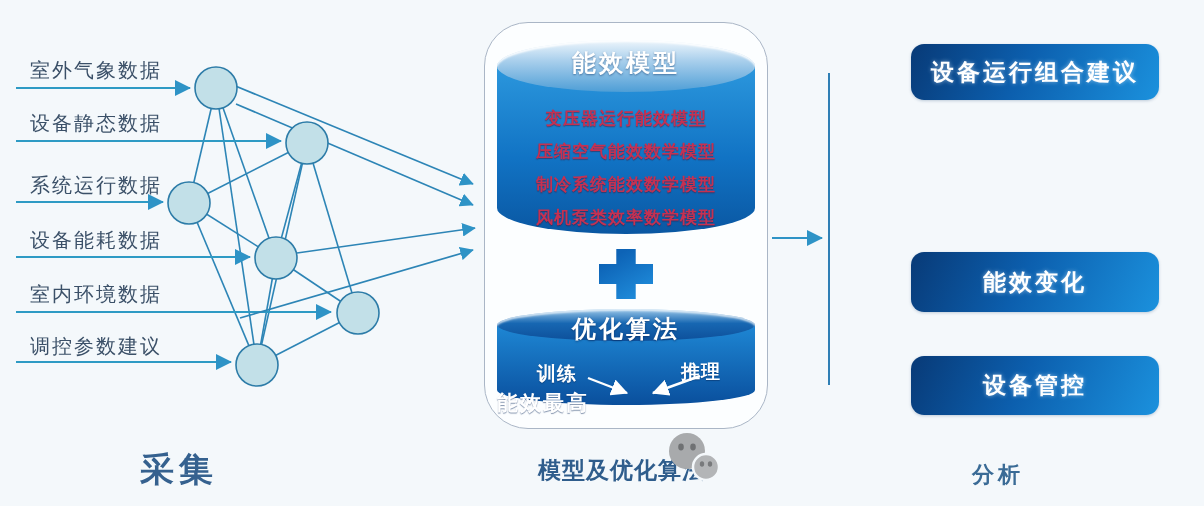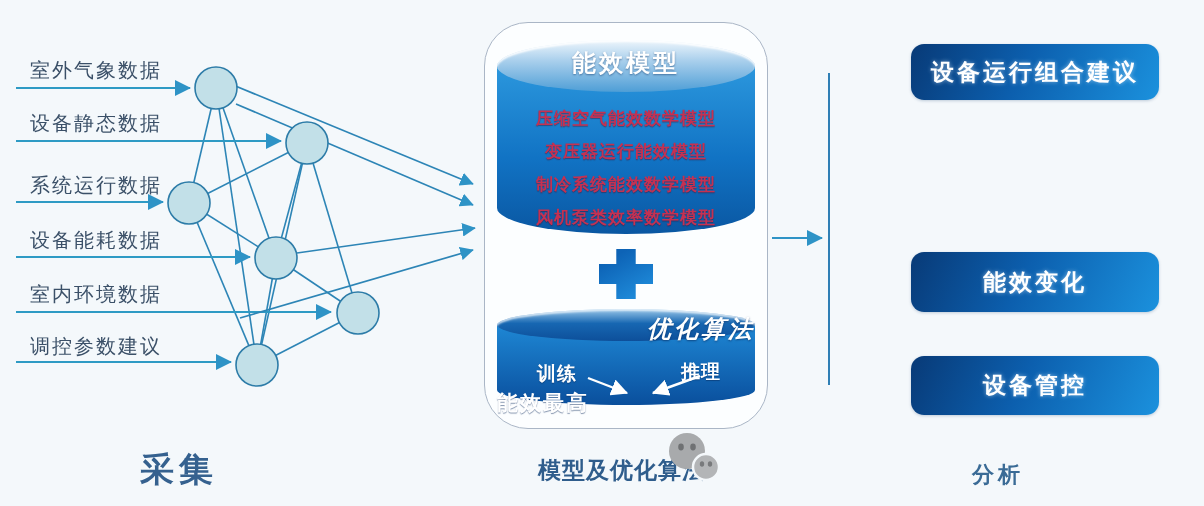--- a/index.html
+++ b/index.html
@@ -55,24 +55,23 @@
     position:absolute;left:0;top:0;width:100%;height:32px;border-radius:50%;z-index:3;
     background:linear-gradient(180deg,#9ac7e9 0%,#1767b2 45%,#0d4f9a 100%);
     box-shadow:inset 0 2px 2px rgba(255,255,255,.7);
   }
   .cyl2 .body{
     position:absolute;left:0;top:16px;width:100%;height:80px;z-index:2;
     background:linear-gradient(180deg,#1e87d4 0%,#0f5dab 75%,#0a4f9c 100%);
     border-radius:0 0 129px 129px / 0 0 15px 15px;
   }
   .cyl2 .cyl-title{
-    position:absolute;left:0;top:4px;width:100%;text-align:right;z-index:4;
+    position:absolute;left:0;top:4px;width:100%;text-align:center;z-index:4;
     font-size:24px;font-weight:bold;color:#fff;letter-spacing:3px;
     text-shadow:0 1px 2px rgba(8,40,90,.6);
-    font-style:italic;
   }
   .opt-label{position:absolute;z-index:4;color:#fff;font-weight:bold;font-size:19px;letter-spacing:1px;
     text-shadow:0 1px 1px rgba(8,40,90,.5);}
   .opt-train{left:40px;top:52px;}
   .opt-infer{right:34px;top:50px;}
   .opt-goal{left:0;bottom:4px;width:100%;text-align:left;font-size:21px;letter-spacing:2px;}
   .opt-arrows{position:absolute;left:0;top:0;width:258px;height:112px;z-index:4;}
 
   
   .out-btn{
@@ -165,22 +164,22 @@
   <div class="src-label" style="top:281px">室内环境数据</div>
   <div class="src-label" style="top:333px">调控参数建议</div>
 
   <div class="model-box">
 
     <div class="cyl1">
       <div class="body"></div>
       <div class="cap"></div>
       <div class="cyl-title">能效模型</div>
       <div class="model-lines">
+        <div class="model-line">变压器运行能效模型</div>
         <div class="model-line">压缩空气能效数学模型</div>
-        <div class="model-line">变压器运行能效模型</div>
         <div class="model-line">制冷系统能效数学模型</div>
         <div class="model-line">风机泵类效率数学模型</div>
       </div>
     </div>
 
     <div class="plus"></div>
 
     <div class="cyl2">
       <div class="body"></div>
       <div class="cap"></div>

